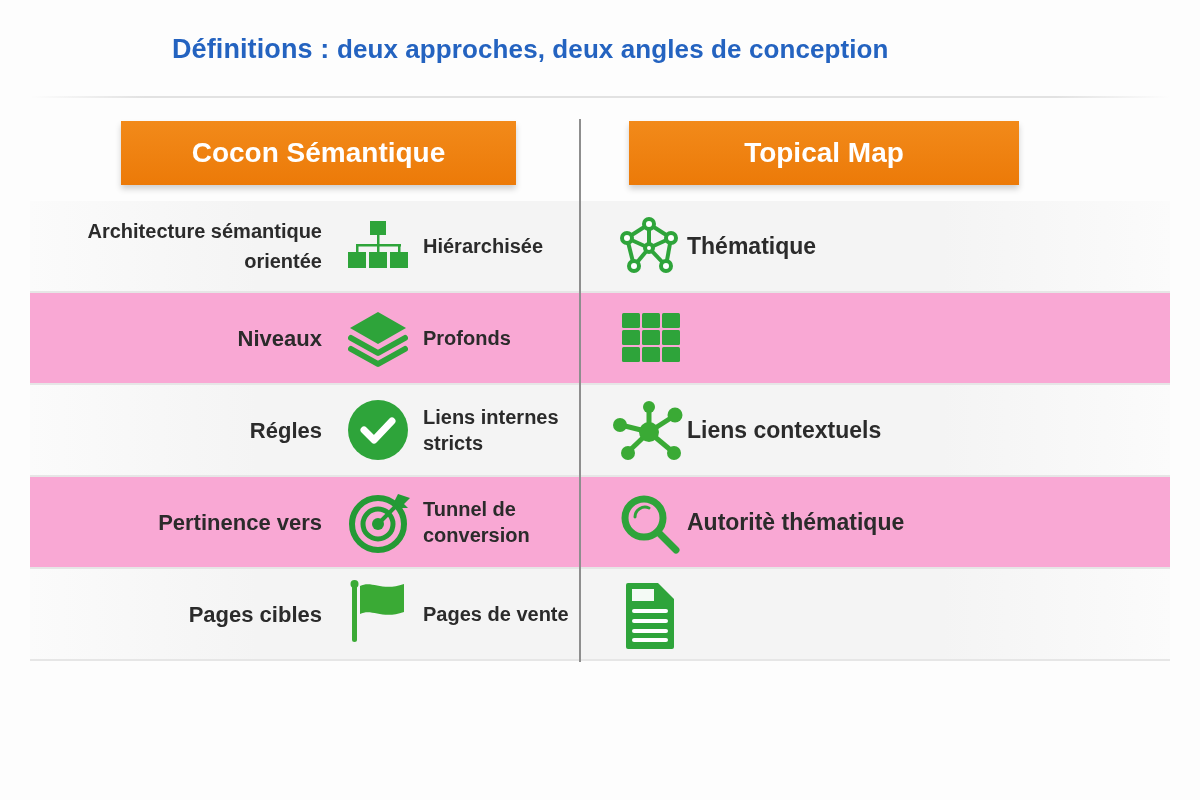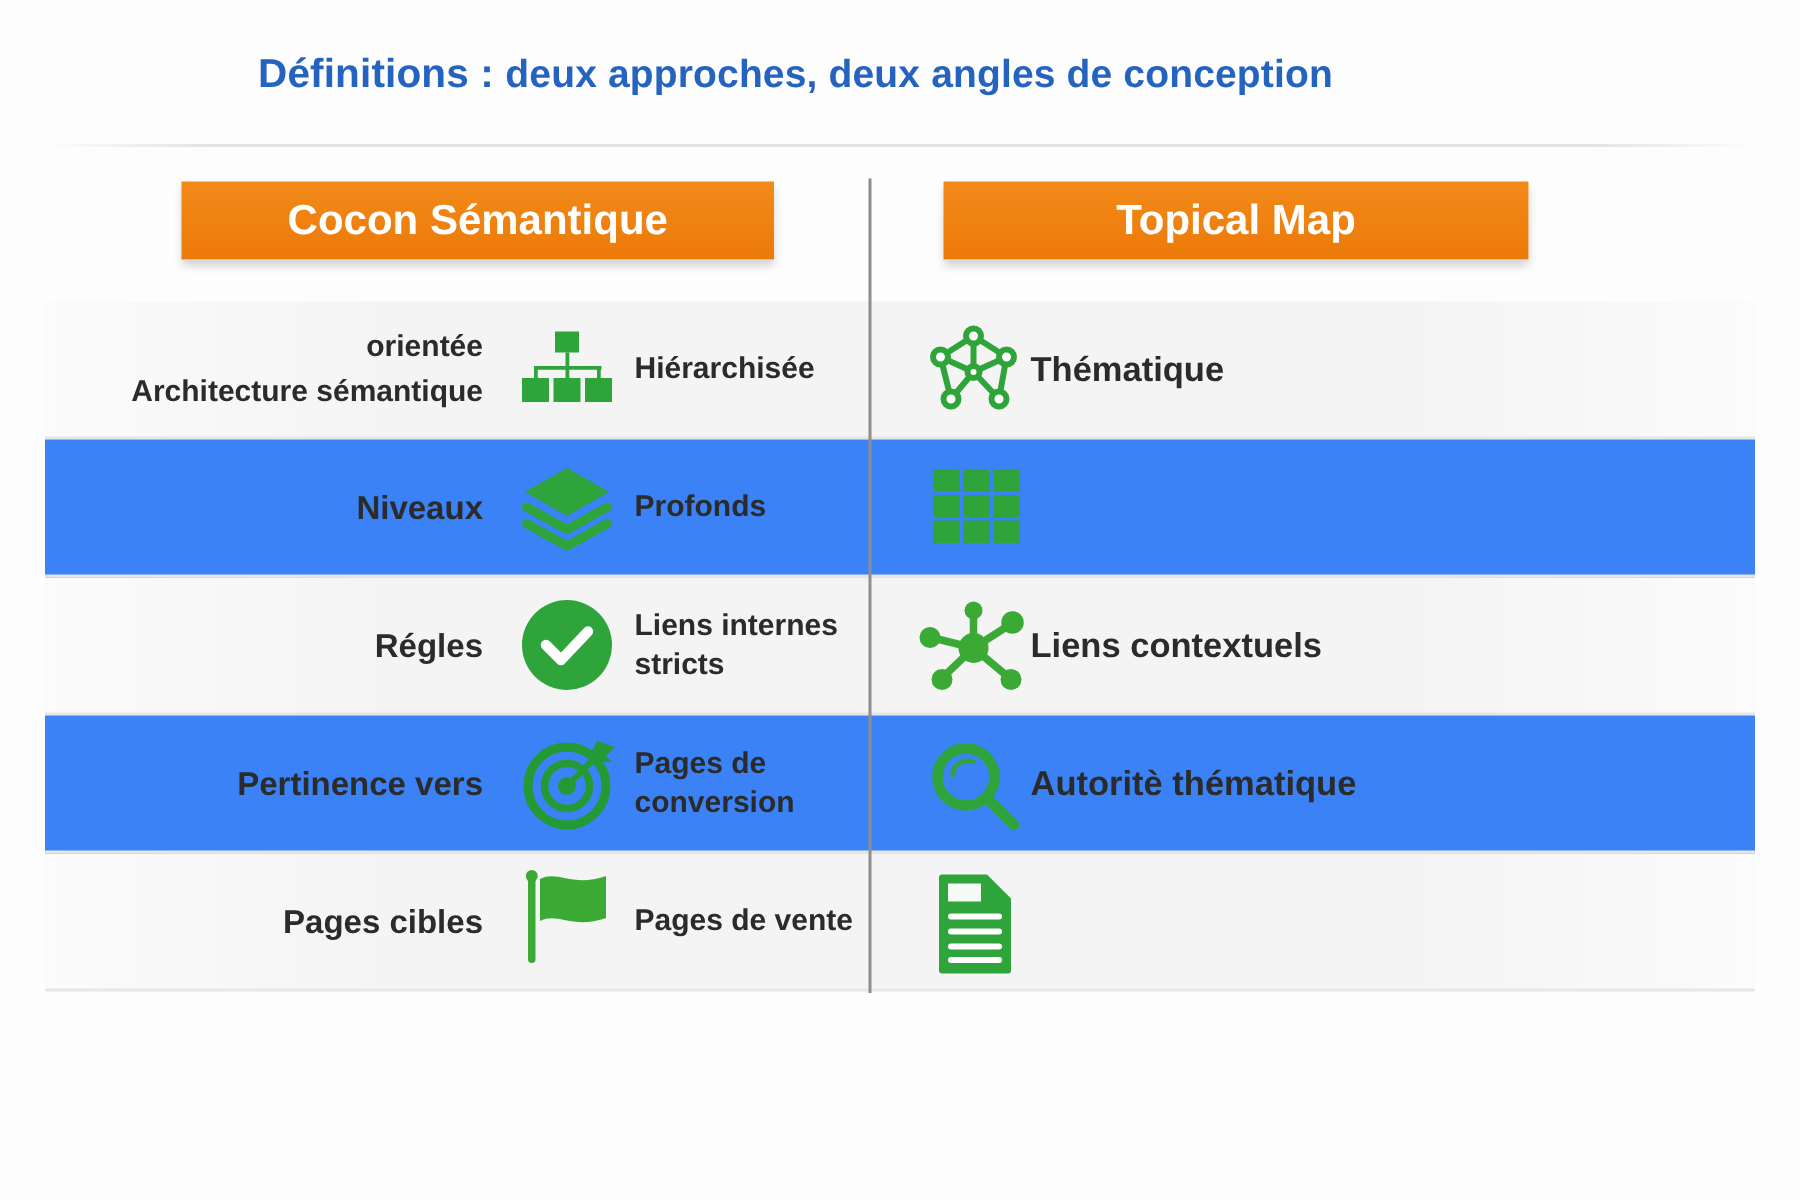--- a/index.html
+++ b/index.html
@@ -13,32 +13,32 @@
   }
   .title .rest { font-weight:bold; font-size:26px; }
   .top-rule {
     position:absolute; left:30px; right:30px; top:96px; height:2px;
     background:linear-gradient(to right, rgba(0,0,0,0), #e2e2e2 10%, #e2e2e2 90%, rgba(0,0,0,0));
   }
   .vdivider {
     position:absolute; left:579px; top:119px; width:2px; height:543px; background:#8e8e8e;
   }
   .banner {
-    position:absolute; top:121px; height:52px; background:linear-gradient(to bottom,#f28a1a,#ec7a08);
+    position:absolute; top:121px; height:64px; background:linear-gradient(to bottom,#f28a1a,#ec7a08);
     color:#fff; font-weight:bold; font-size:28px; display:flex; align-items:center; justify-content:center;
     box-shadow:0 4px 6px rgba(0,0,0,0.18);
   }
   .banner.left { left:121px; width:395px; }
   .banner.right { left:629px; width:390px; }
   .row {
     position:absolute; left:30px; width:1140px; height:90px;
     border-bottom:2px solid #e6e6e6;
   }
   .row.shade { background:linear-gradient(to right, rgba(243,243,243,0.2), #f4f4f4 20%, #f4f4f4 80%, rgba(243,243,243,0.2)); }
-  .row.plain { background:#3b82f6; }
+  .row.plain { background:#f9a8d4; }
   .cell-label {
     position:absolute; right:848px; top:0; height:90px; display:flex; align-items:center;
     justify-content:flex-end; text-align:right; font-size:22px; font-weight:bold; color:#2b2b2b; line-height:29px;
     width:300px;
   }
   .cell-label.small { font-size:20px; line-height:30px; }
   .icon-l { position:absolute; left:318px; top:15px; width:60px; height:60px; }
   .cell-val {
     position:absolute; left:393px; top:0; height:90px; display:flex; align-items:center;
     font-size:20px; font-weight:bold; color:#2b2b2b; line-height:26px; width:170px;
@@ -62,22 +62,22 @@
 <div class="banner left">
   <span>Cocon Sémantique</span>
 </div>
 <div class="banner right">
   <span>Topical Map</span>
 </div>
 
 <div class="row shade" style="top:201px;">
   <div class="cell-label small">
     <div>
+      <div>Architecture sémantique</div>
       <div>orientée</div>
-      <div>Architecture sémantique</div>
     </div>
   </div>
   <div class="icon-l">
     <svg width="60" height="60" viewBox="0 0 60 60">
       <rect x="22" y="5" width="16" height="14" fill="#2ea43a"></rect>
       <rect x="29" y="19" width="2.5" height="10" fill="#2ea43a"></rect>
       <rect x="8" y="28" width="45" height="2.5" fill="#2ea43a"></rect>
       <rect x="8" y="28" width="2.5" height="9" fill="#2ea43a"></rect>
       <rect x="29" y="28" width="2.5" height="9" fill="#2ea43a"></rect>
       <rect x="50" y="28" width="2.5" height="9" fill="#2ea43a"></rect>
@@ -175,21 +175,21 @@
   <div class="cell-label">Pertinence vers</div>
   <div class="icon-l">
     <svg width="64" height="64" viewBox="0 0 64 64" style="margin-top:-2px">
       <circle cx="30" cy="34" r="26" fill="none" stroke="#249a35" stroke-width="6"></circle>
       <circle cx="30" cy="34" r="15" fill="none" stroke="#249a35" stroke-width="5"></circle>
       <circle cx="30" cy="34" r="6" fill="#249a35"></circle>
       <line x1="30" y1="34" x2="52" y2="12" stroke="#249a35" stroke-width="4"></line>
       <polygon points="50,4 62,8 56,14 60,18 52,18 46,12" fill="#249a35"></polygon>
     </svg>
   </div>
-  <div class="cell-val">Pages de conversion</div>
+  <div class="cell-val">Tunnel de conversion</div>
   <div class="icon-r">
     <svg width="64" height="64" viewBox="0 0 64 64">
       <circle cx="26" cy="26" r="19" fill="none" stroke="#2ea43a" stroke-width="7"></circle>
       <path d="M17 25 A10 10 0 0 1 31 16" fill="none" stroke="#2ea43a" stroke-width="3" stroke-linecap="round"></path>
       <line x1="40" y1="40" x2="58" y2="58" stroke="#2ea43a" stroke-width="7" stroke-linecap="round"></line>
     </svg>
   </div>
   <div class="cell-right">Autoritè thématique</div>
 </div>
 

